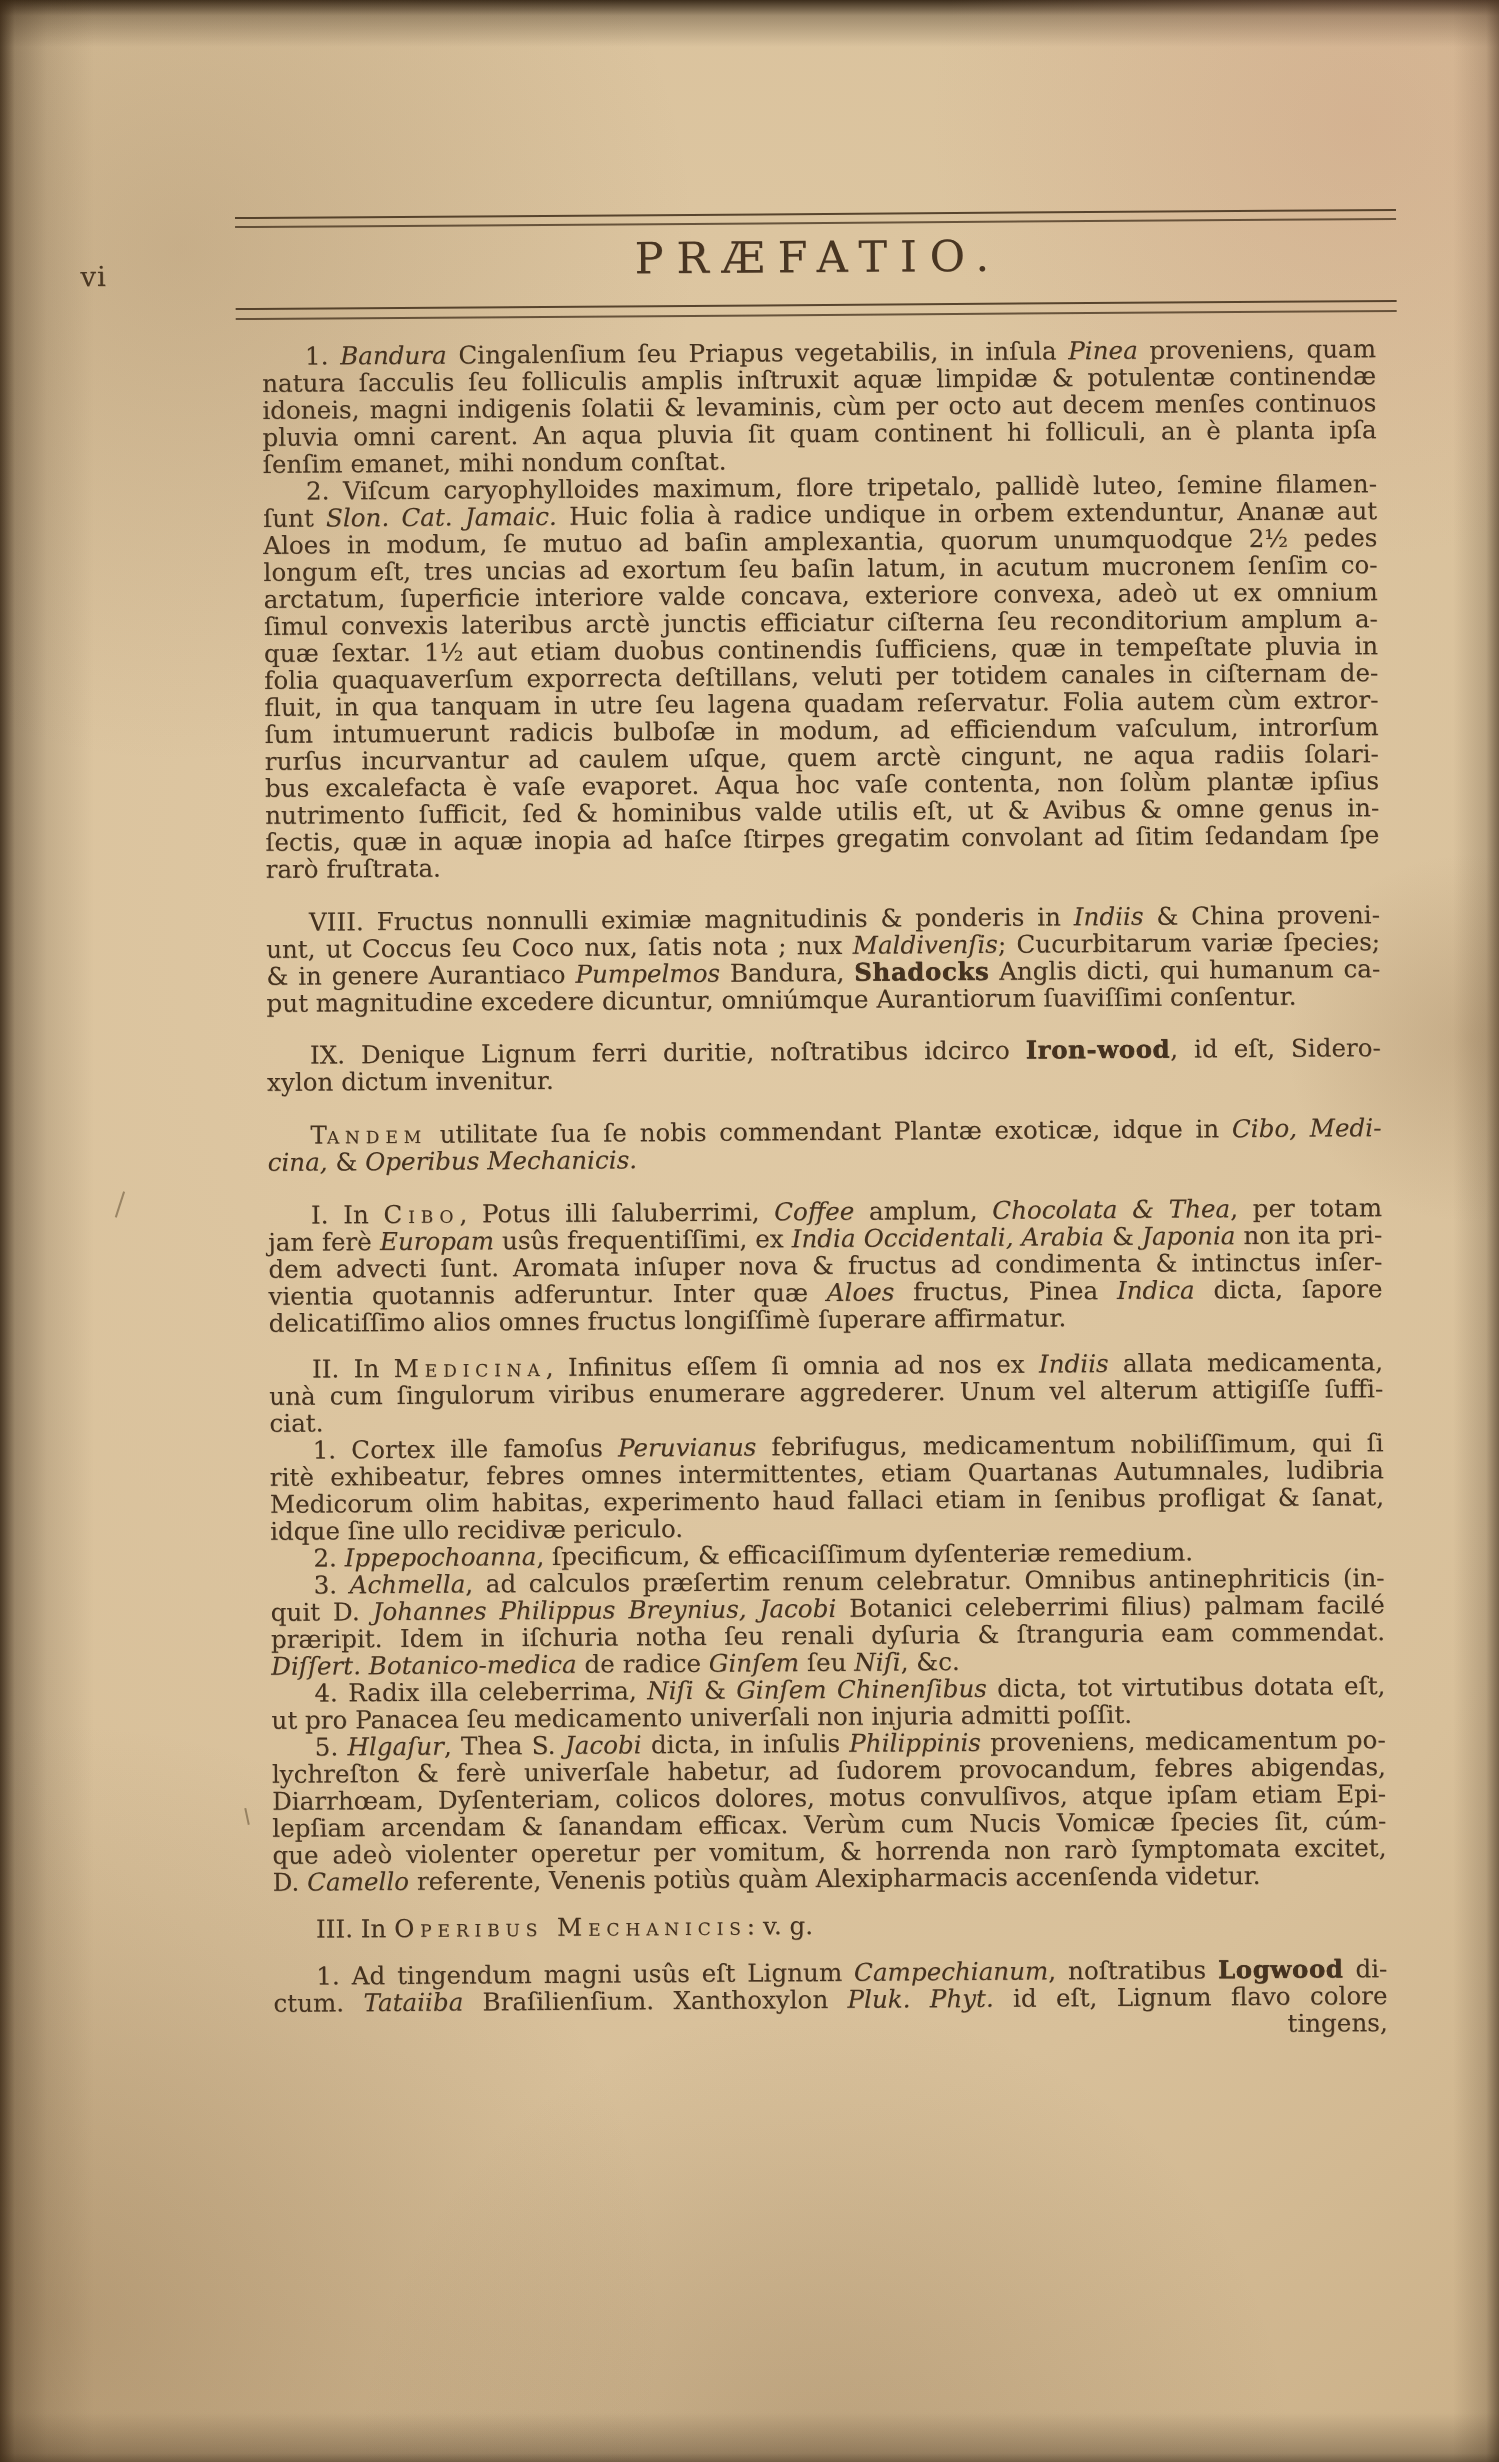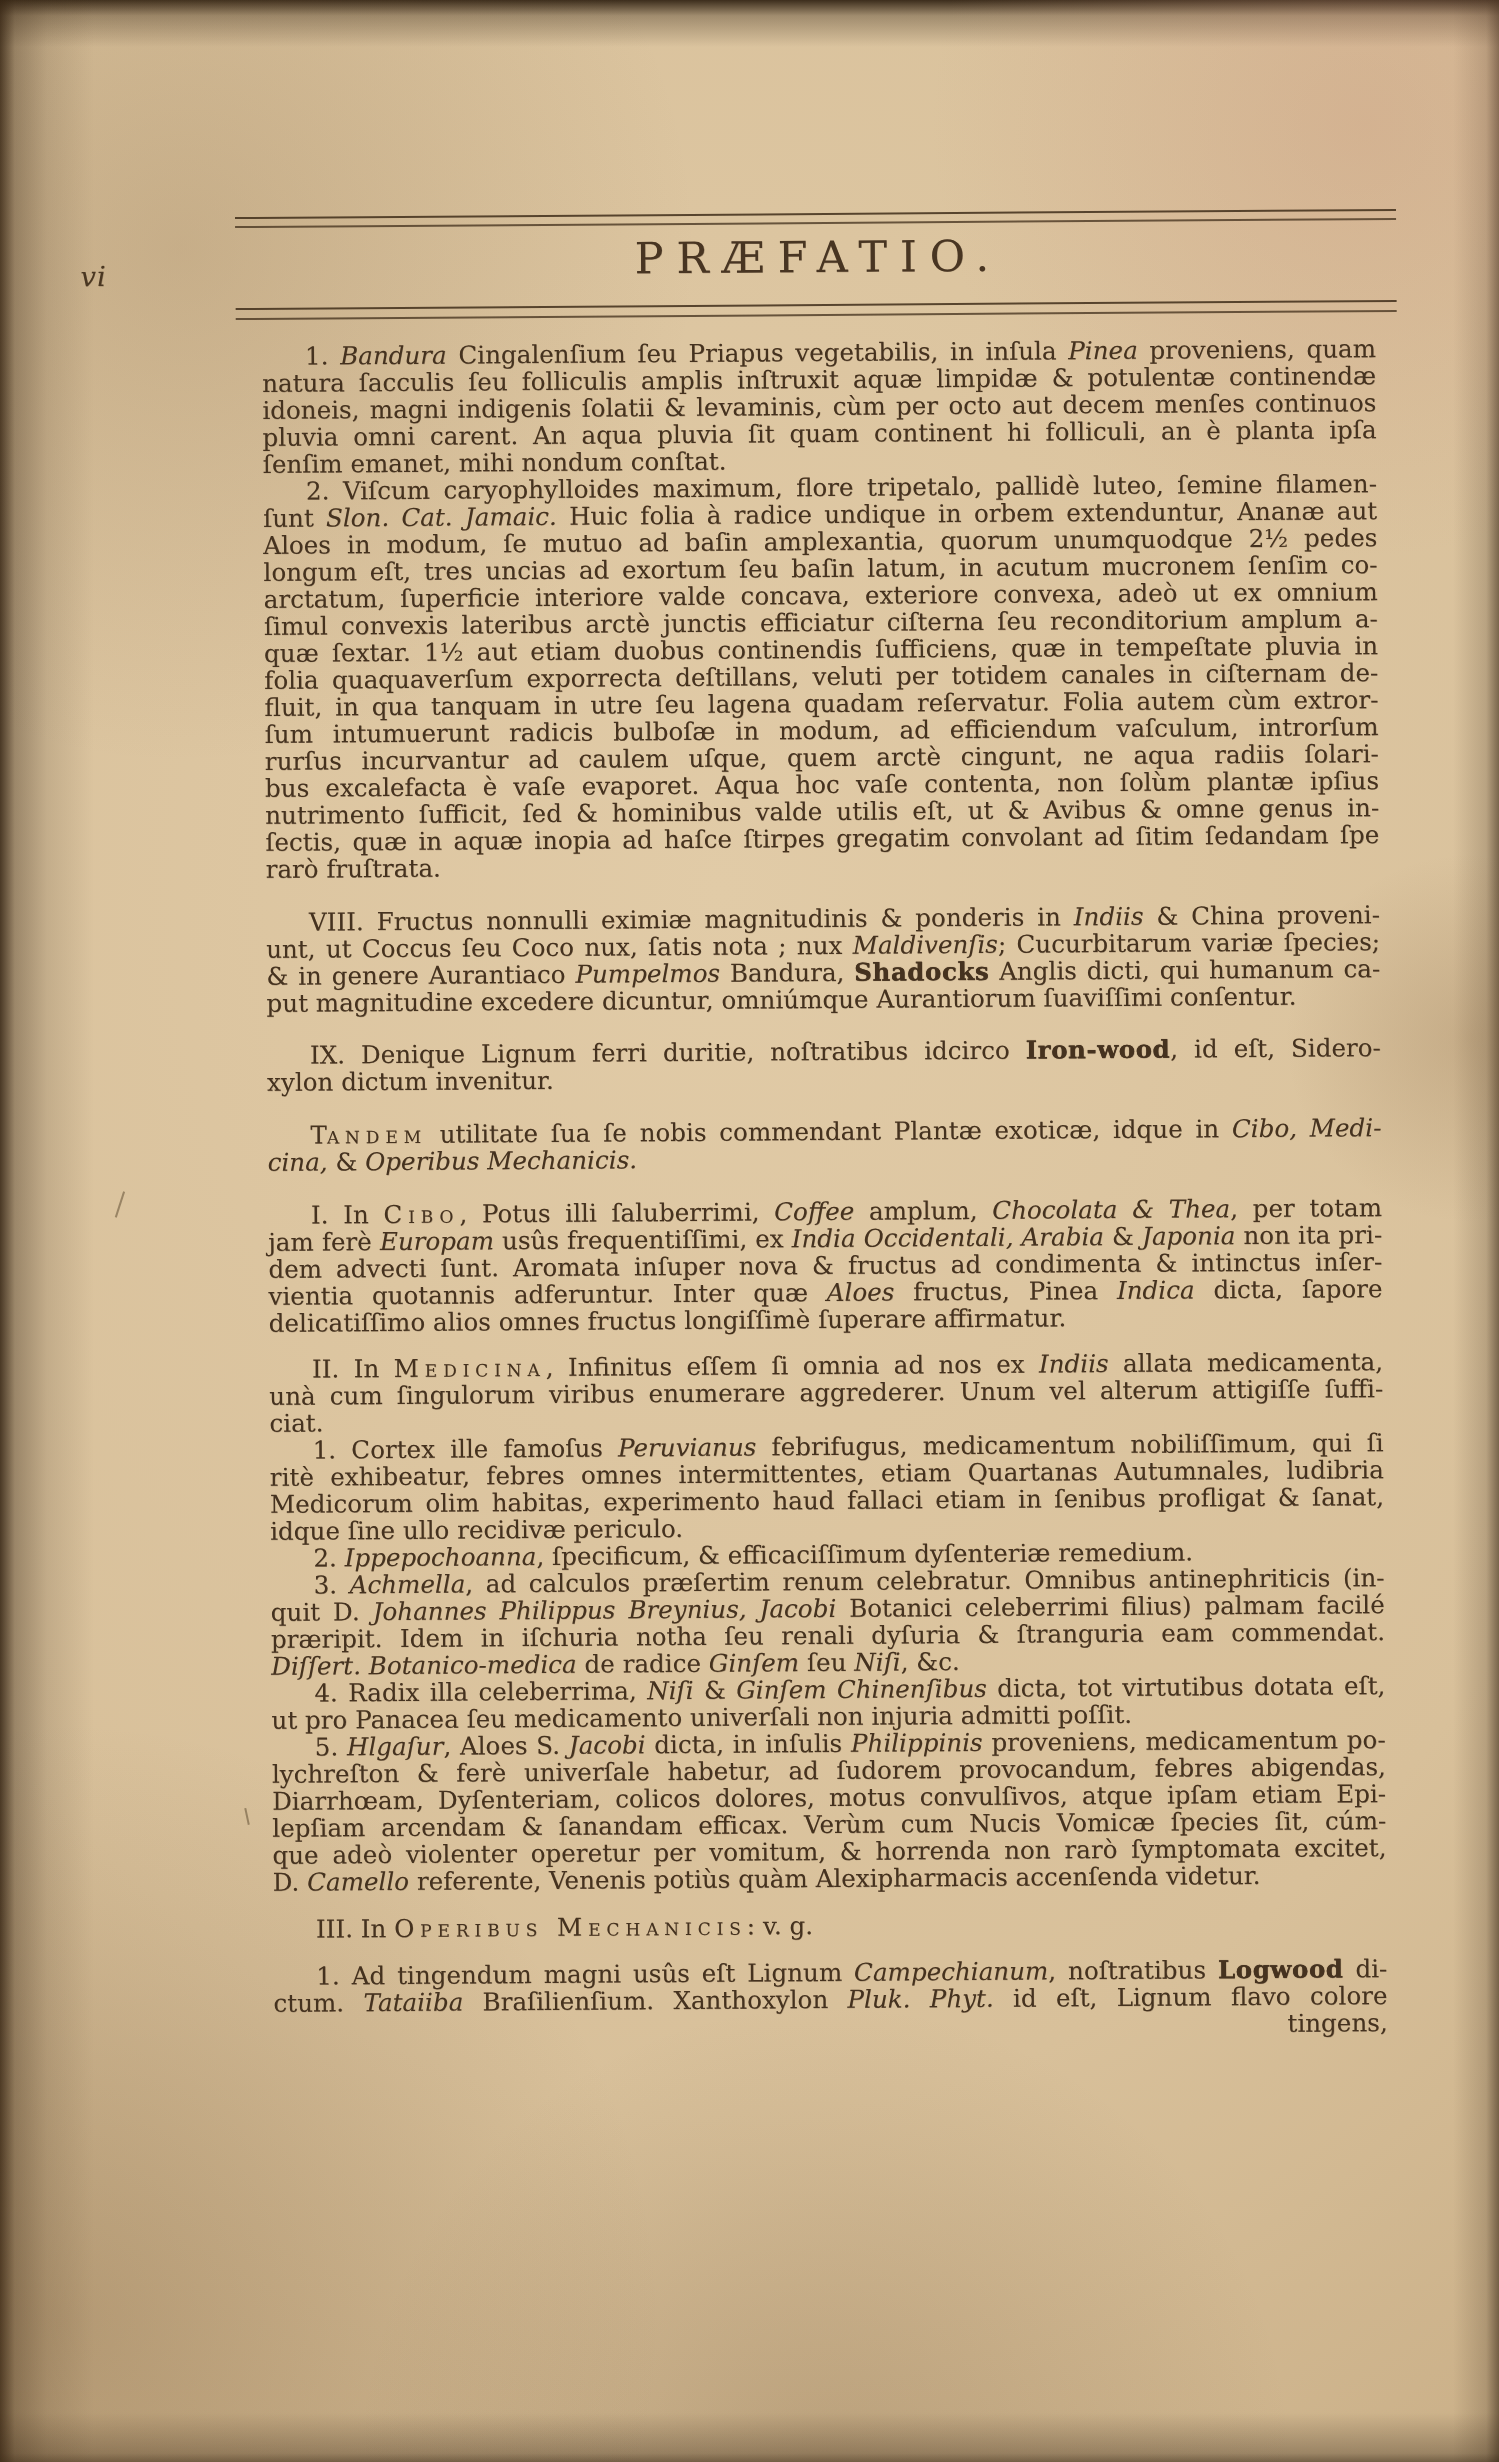--- a/index.html
+++ b/index.html
@@ -34,21 +34,21 @@
     width:calc(100% + 47px);
     margin-left:-25.6px;
     height:7.4px;
     border-top:2.5px solid rgba(64,46,26,0.85);
     border-bottom:2px solid rgba(64,46,26,0.75);
   }
   .rule-pair.bottom{margin-top:8.9px;}
   .header-row{position:relative;margin-top:7.9px;height:63px;}
   .folio{
     position:absolute;left:-181px;top:22.7px;
-    font-size:27.6px;letter-spacing:1px;color:#4a3722;font-style:italic;
+    font-size:27.6px;letter-spacing:1px;color:#4a3722;
   }
   .page-title{
     margin:0;text-align:center;
     font-size:43px;font-weight:500;
     letter-spacing:0.30em;
     color:#483522;
   }
   main{display:block;margin-top:23.6px;font-size:24.6px;line-height:27px;}
   .para{margin:0;}
   .para.gap{margin-top:25.6px;}
@@ -156,21 +156,21 @@
           <div class="line indent"><span class="seg-n">3. </span><span class="seg-i">Achmella</span><span class="seg-n">, ad calculos præſertim renum celebratur. Omnibus antinephriticis (in-</span></div>
           <div class="line"><span class="seg-n">quit D. </span><span class="seg-i">Johannes Philippus Breynius, Jacobi</span><span class="seg-n"> Botanici celeberrimi filius) palmam facilé</span></div>
           <div class="line"><span class="seg-n">præripit. Idem in iſchuria notha ſeu renali dyſuria &amp; ſtranguria eam commendat.</span></div>
           <div class="line ragged"><span class="seg-i">Diſſert. Botanico-medica</span><span class="seg-n"> de radice </span><span class="seg-i">Ginſem</span><span class="seg-n"> ſeu </span><span class="seg-i">Niſi</span><span class="seg-n">, &amp;c.</span></div>
         </div>
         <div class="para">
           <div class="line indent"><span class="seg-n">4. Radix illa celeberrima, </span><span class="seg-i">Niſi</span><span class="seg-n"> &amp; </span><span class="seg-i">Ginſem Chinenſibus</span><span class="seg-n"> dicta, tot virtutibus dotata eſt,</span></div>
           <div class="line ragged"><span class="seg-n">ut pro Panacea ſeu medicamento univerſali non injuria admitti poſſit.</span></div>
         </div>
         <div class="para">
-          <div class="line indent"><span class="seg-n">5. </span><span class="seg-i">Hlgaſur</span><span class="seg-n">, Aloes S. </span><span class="seg-i">Jacobi</span><span class="seg-n"> dicta, in inſulis </span><span class="seg-i">Philippinis</span><span class="seg-n"> proveniens, medicamentum po-</span></div>
+          <div class="line indent"><span class="seg-n">5. </span><span class="seg-i">Hlgaſur</span><span class="seg-n">, Thea S. </span><span class="seg-i">Jacobi</span><span class="seg-n"> dicta, in inſulis </span><span class="seg-i">Philippinis</span><span class="seg-n"> proveniens, medicamentum po-</span></div>
           <div class="line"><span class="seg-n">lychreſton &amp; ferè univerſale habetur, ad ſudorem provocandum, febres abigendas,</span></div>
           <div class="line"><span class="seg-n">Diarrhœam, Dyſenteriam, colicos dolores, motus convulſivos, atque ipſam etiam Epi-</span></div>
           <div class="line"><span class="seg-n">lepſiam arcendam &amp; ſanandam efficax. Verùm cum Nucis Vomicæ ſpecies ſit, cúm-</span></div>
           <div class="line"><span class="seg-n">que adeò violenter operetur per vomitum, &amp; horrenda non rarò ſymptomata excitet,</span></div>
           <div class="line ragged"><span class="seg-n">D. </span><span class="seg-i">Camello</span><span class="seg-n"> referente, Venenis potiùs quàm Alexipharmacis accenſenda videtur.</span></div>
         </div>
         <div class="para gap-sm">
           <div class="line indent ragged"><span class="seg-n">III. In </span><span class="seg-sc">Operibus Mechanicis</span><span class="seg-n">: v. g.</span></div>
         </div>
         <div class="para gap-sm">

